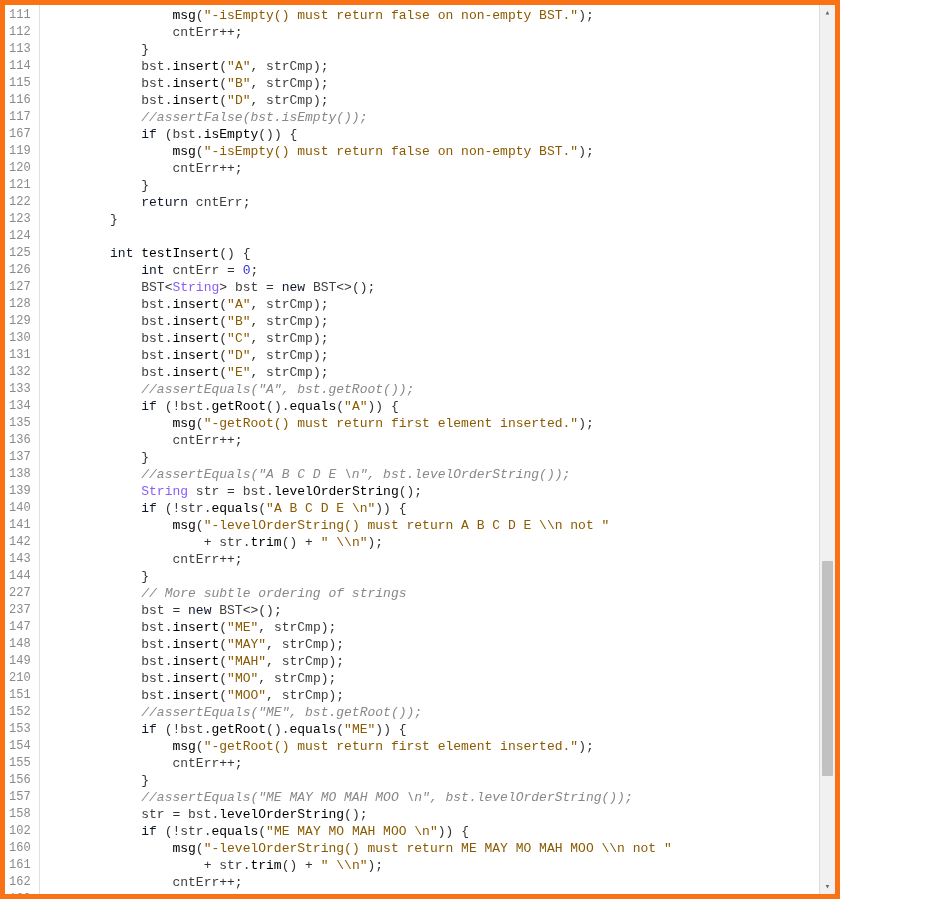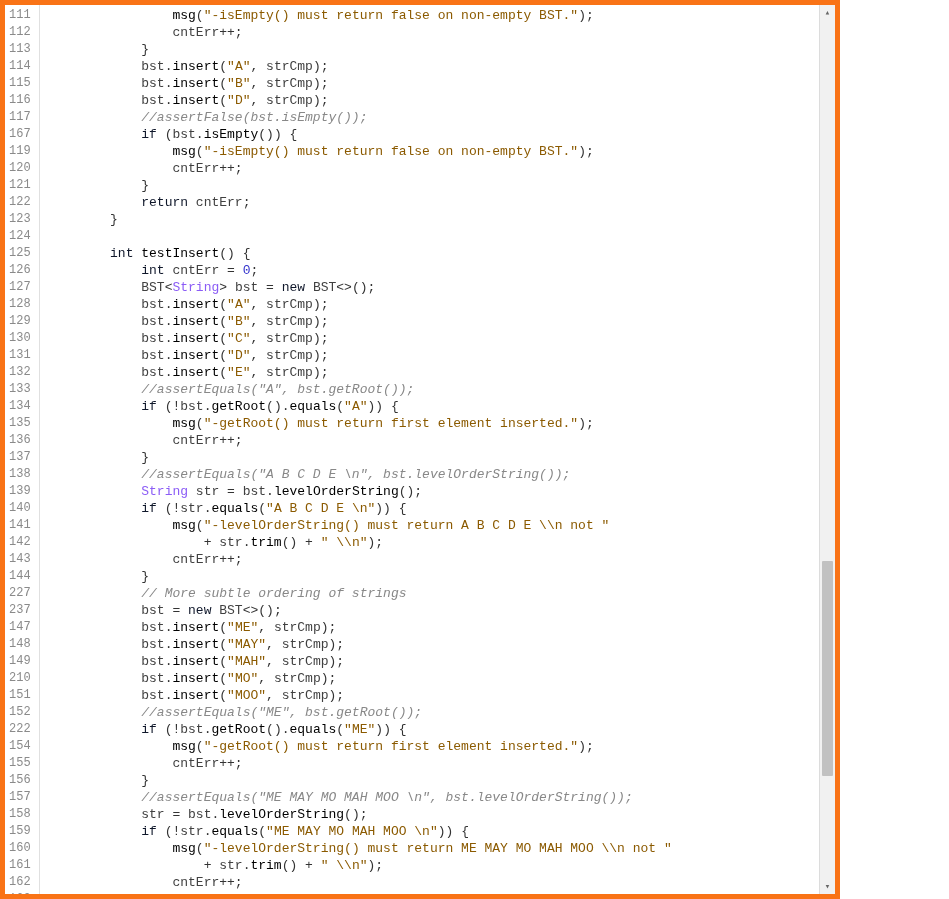--- a/index.html
+++ b/index.html
@@ -122,27 +122,27 @@
           <div>143</div>
           <div>144</div>
           <div>227</div>
           <div>237</div>
           <div>147</div>
           <div>148</div>
           <div>149</div>
           <div>210</div>
           <div>151</div>
           <div>152</div>
-          <div>222</div>
+          <div>153</div>
           <div>154</div>
           <div>155</div>
           <div>156</div>
           <div>157</div>
           <div>158</div>
-          <div>159</div>
+          <div>102</div>
           <div>160</div>
           <div>161</div>
           <div>162</div>
           <div>163</div>
         </div>
       <div class="lines" id="lines"><div class="line"><span>                </span><span class="tok-method">msg</span><span class="tok-punct">(</span><span class="tok-str">"-isEmpty() must return false on non-empty BST."</span><span class="tok-punct">);</span></div><div class="line"><span>                </span><span class="tok-ident">cntErr</span><span class="tok-punct">++;</span></div><div class="line"><span>            </span><span class="tok-punct">}</span></div><div class="line"><span>            </span><span class="tok-ident">bst</span><span class="tok-punct">.</span><span class="tok-method">insert</span><span class="tok-punct">(</span><span class="tok-str">"A"</span><span class="tok-punct">, </span><span class="tok-ident">strCmp</span><span class="tok-punct">);</span></div><div class="line"><span>            </span><span class="tok-ident">bst</span><span class="tok-punct">.</span><span class="tok-method">insert</span><span class="tok-punct">(</span><span class="tok-str">"B"</span><span class="tok-punct">, </span><span class="tok-ident">strCmp</span><span class="tok-punct">);</span></div><div class="line"><span>            </span><span class="tok-ident">bst</span><span class="tok-punct">.</span><span class="tok-method">insert</span><span class="tok-punct">(</span><span class="tok-str">"D"</span><span class="tok-punct">, </span><span class="tok-ident">strCmp</span><span class="tok-punct">);</span></div><div class="line"><span>            </span><span class="tok-comment">//assertFalse(bst.isEmpty());</span></div><div class="line"><span>            </span><span class="tok-kw">if</span><span class="tok-punct"> (</span><span class="tok-ident">bst</span><span class="tok-punct">.</span><span class="tok-method">isEmpty</span><span class="tok-punct">()) {</span></div><div class="line"><span>                </span><span class="tok-method">msg</span><span class="tok-punct">(</span><span class="tok-str">"-isEmpty() must return false on non-empty BST."</span><span class="tok-punct">);</span></div><div class="line"><span>                </span><span class="tok-ident">cntErr</span><span class="tok-punct">++;</span></div><div class="line"><span>            </span><span class="tok-punct">}</span></div><div class="line"><span>            </span><span class="tok-kw">return</span><span class="tok-punct"> </span><span class="tok-ident">cntErr</span><span class="tok-punct">;</span></div><div class="line"><span>        </span><span class="tok-punct">}</span></div><div class="line"><span></span></div><div class="line"><span>        </span><span class="tok-kw">int</span><span class="tok-punct"> </span><span class="tok-method">testInsert</span><span class="tok-punct">() {</span></div><div class="line"><span>            </span><span class="tok-kw">int</span><span class="tok-punct"> </span><span class="tok-ident">cntErr</span><span class="tok-punct"> = </span><span class="tok-num">0</span><span class="tok-punct">;</span></div><div class="line"><span>            </span><span class="tok-ident">BST</span><span class="tok-punct">&lt;</span><span class="tok-type">String</span><span class="tok-punct">&gt; </span><span class="tok-ident">bst</span><span class="tok-punct"> = </span><span class="tok-kw">new</span><span class="tok-punct"> </span><span class="tok-ident">BST</span><span class="tok-punct">&lt;&gt;();</span></div><div class="line"><span>            </span><span class="tok-ident">bst</span><span class="tok-punct">.</span><span class="tok-method">insert</span><span class="tok-punct">(</span><span class="tok-str">"A"</span><span class="tok-punct">, </span><span class="tok-ident">strCmp</span><span class="tok-punct">);</span></div><div class="line"><span>            </span><span class="tok-ident">bst</span><span class="tok-punct">.</span><span class="tok-method">insert</span><span class="tok-punct">(</span><span class="tok-str">"B"</span><span class="tok-punct">, </span><span class="tok-ident">strCmp</span><span class="tok-punct">);</span></div><div class="line"><span>            </span><span class="tok-ident">bst</span><span class="tok-punct">.</span><span class="tok-method">insert</span><span class="tok-punct">(</span><span class="tok-str">"C"</span><span class="tok-punct">, </span><span class="tok-ident">strCmp</span><span class="tok-punct">);</span></div><div class="line"><span>            </span><span class="tok-ident">bst</span><span class="tok-punct">.</span><span class="tok-method">insert</span><span class="tok-punct">(</span><span class="tok-str">"D"</span><span class="tok-punct">, </span><span class="tok-ident">strCmp</span><span class="tok-punct">);</span></div><div class="line"><span>            </span><span class="tok-ident">bst</span><span class="tok-punct">.</span><span class="tok-method">insert</span><span class="tok-punct">(</span><span class="tok-str">"E"</span><span class="tok-punct">, </span><span class="tok-ident">strCmp</span><span class="tok-punct">);</span></div><div class="line"><span>            </span><span class="tok-comment">//assertEquals("A", bst.getRoot());</span></div><div class="line"><span>            </span><span class="tok-kw">if</span><span class="tok-punct"> (!</span><span class="tok-ident">bst</span><span class="tok-punct">.</span><span class="tok-method">getRoot</span><span class="tok-punct">().</span><span class="tok-method">equals</span><span class="tok-punct">(</span><span class="tok-str">"A"</span><span class="tok-punct">)) {</span></div><div class="line"><span>                </span><span class="tok-method">msg</span><span class="tok-punct">(</span><span class="tok-str">"-getRoot() must return first element inserted."</span><span class="tok-punct">);</span></div><div class="line"><span>                </span><span class="tok-ident">cntErr</span><span class="tok-punct">++;</span></div><div class="line"><span>            </span><span class="tok-punct">}</span></div><div class="line"><span>            </span><span class="tok-comment">//assertEquals("A B C D E \n", bst.levelOrderString());</span></div><div class="line"><span>            </span><span class="tok-type">String</span><span class="tok-punct"> </span><span class="tok-ident">str</span><span class="tok-punct"> = </span><span class="tok-ident">bst</span><span class="tok-punct">.</span><span class="tok-method">levelOrderString</span><span class="tok-punct">();</span></div><div class="line"><span>            </span><span class="tok-kw">if</span><span class="tok-punct"> (!</span><span class="tok-ident">str</span><span class="tok-punct">.</span><span class="tok-method">equals</span><span class="tok-punct">(</span><span class="tok-str">"A B C D E \n"</span><span class="tok-punct">)) {</span></div><div class="line"><span>                </span><span class="tok-method">msg</span><span class="tok-punct">(</span><span class="tok-str">"-levelOrderString() must return A B C D E \\n not "</span></div><div class="line"><span>                    </span><span class="tok-punct">+ </span><span class="tok-ident">str</span><span class="tok-punct">.</span><span class="tok-method">trim</span><span class="tok-punct">() + </span><span class="tok-str">" \\n"</span><span class="tok-punct">);</span></div><div class="line"><span>                </span><span class="tok-ident">cntErr</span><span class="tok-punct">++;</span></div><div class="line"><span>            </span><span class="tok-punct">}</span></div><div class="line"><span>            </span><span class="tok-comment">// More subtle ordering of strings</span></div><div class="line"><span>            </span><span class="tok-ident">bst</span><span class="tok-punct"> = </span><span class="tok-kw">new</span><span class="tok-punct"> </span><span class="tok-ident">BST</span><span class="tok-punct">&lt;&gt;();</span></div><div class="line"><span>            </span><span class="tok-ident">bst</span><span class="tok-punct">.</span><span class="tok-method">insert</span><span class="tok-punct">(</span><span class="tok-str">"ME"</span><span class="tok-punct">, </span><span class="tok-ident">strCmp</span><span class="tok-punct">);</span></div><div class="line"><span>            </span><span class="tok-ident">bst</span><span class="tok-punct">.</span><span class="tok-method">insert</span><span class="tok-punct">(</span><span class="tok-str">"MAY"</span><span class="tok-punct">, </span><span class="tok-ident">strCmp</span><span class="tok-punct">);</span></div><div class="line"><span>            </span><span class="tok-ident">bst</span><span class="tok-punct">.</span><span class="tok-method">insert</span><span class="tok-punct">(</span><span class="tok-str">"MAH"</span><span class="tok-punct">, </span><span class="tok-ident">strCmp</span><span class="tok-punct">);</span></div><div class="line"><span>            </span><span class="tok-ident">bst</span><span class="tok-punct">.</span><span class="tok-method">insert</span><span class="tok-punct">(</span><span class="tok-str">"MO"</span><span class="tok-punct">, </span><span class="tok-ident">strCmp</span><span class="tok-punct">);</span></div><div class="line"><span>            </span><span class="tok-ident">bst</span><span class="tok-punct">.</span><span class="tok-method">insert</span><span class="tok-punct">(</span><span class="tok-str">"MOO"</span><span class="tok-punct">, </span><span class="tok-ident">strCmp</span><span class="tok-punct">);</span></div><div class="line"><span>            </span><span class="tok-comment">//assertEquals("ME", bst.getRoot());</span></div><div class="line"><span>            </span><span class="tok-kw">if</span><span class="tok-punct"> (!</span><span class="tok-ident">bst</span><span class="tok-punct">.</span><span class="tok-method">getRoot</span><span class="tok-punct">().</span><span class="tok-method">equals</span><span class="tok-punct">(</span><span class="tok-str">"ME"</span><span class="tok-punct">)) {</span></div><div class="line"><span>                </span><span class="tok-method">msg</span><span class="tok-punct">(</span><span class="tok-str">"-getRoot() must return first element inserted."</span><span class="tok-punct">);</span></div><div class="line"><span>                </span><span class="tok-ident">cntErr</span><span class="tok-punct">++;</span></div><div class="line"><span>            </span><span class="tok-punct">}</span></div><div class="line"><span>            </span><span class="tok-comment">//assertEquals("ME MAY MO MAH MOO \n", bst.levelOrderString());</span></div><div class="line"><span>            </span><span class="tok-ident">str</span><span class="tok-punct"> = </span><span class="tok-ident">bst</span><span class="tok-punct">.</span><span class="tok-method">levelOrderString</span><span class="tok-punct">();</span></div><div class="line"><span>            </span><span class="tok-kw">if</span><span class="tok-punct"> (!</span><span class="tok-ident">str</span><span class="tok-punct">.</span><span class="tok-method">equals</span><span class="tok-punct">(</span><span class="tok-str">"ME MAY MO MAH MOO \n"</span><span class="tok-punct">)) {</span></div><div class="line"><span>                </span><span class="tok-method">msg</span><span class="tok-punct">(</span><span class="tok-str">"-levelOrderString() must return ME MAY MO MAH MOO \\n not "</span></div><div class="line"><span>                    </span><span class="tok-punct">+ </span><span class="tok-ident">str</span><span class="tok-punct">.</span><span class="tok-method">trim</span><span class="tok-punct">() + </span><span class="tok-str">" \\n"</span><span class="tok-punct">);</span></div><div class="line"><span>                </span><span class="tok-ident">cntErr</span><span class="tok-punct">++;</span></div><div class="line"><span>            </span><span class="tok-punct">}</span></div></div>
     </div>
   </div>
   <div class="scrollbar-v">
     <div class="sb-btn">

